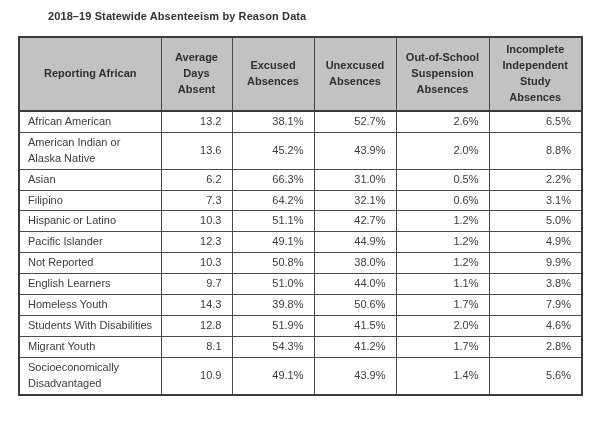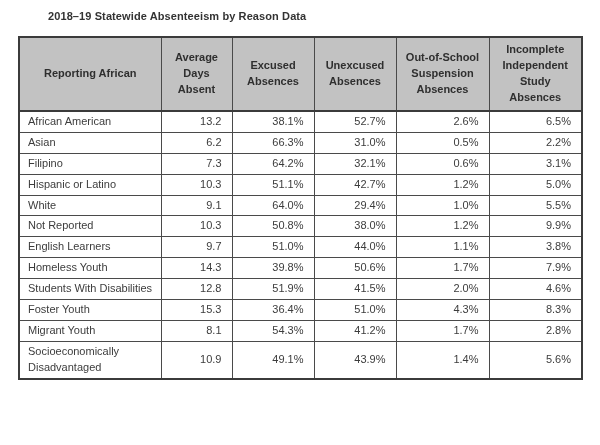--- a/index.html
+++ b/index.html
@@ -85,20 +85,28 @@
   <tbody>
       <tr>
         <td>African American</td>
         <td class="num">13.2</td>
         <td class="num">38.1%</td>
         <td class="num">52.7%</td>
         <td class="num">2.6%</td>
         <td class="num">6.5%</td>
       </tr>
       <tr>
+        <td>American Indian or Alaska Native</td>
+        <td class="num">13.6</td>
+        <td class="num">45.2%</td>
+        <td class="num">43.9%</td>
+        <td class="num">2.0%</td>
+        <td class="num">8.8%</td>
+      </tr>
+      <tr>
         <td>Asian</td>
         <td class="num">6.2</td>
         <td class="num">66.3%</td>
         <td class="num">31.0%</td>
         <td class="num">0.5%</td>
         <td class="num">2.2%</td>
       </tr>
       <tr>
         <td>Filipino</td>
         <td class="num">7.3</td>
@@ -109,26 +117,26 @@
       </tr>
       <tr>
         <td>Hispanic or Latino</td>
         <td class="num">10.3</td>
         <td class="num">51.1%</td>
         <td class="num">42.7%</td>
         <td class="num">1.2%</td>
         <td class="num">5.0%</td>
       </tr>
       <tr>
-        <td>White</td>
-        <td class="num">9.1</td>
-        <td class="num">64.0%</td>
-        <td class="num">29.4%</td>
-        <td class="num">1.0%</td>
-        <td class="num">5.5%</td>
+        <td>Pacific Islander</td>
+        <td class="num">12.3</td>
+        <td class="num">49.1%</td>
+        <td class="num">44.9%</td>
+        <td class="num">1.2%</td>
+        <td class="num">4.9%</td>
       </tr>
       <tr>
         <td>Not Reported</td>
         <td class="num">10.3</td>
         <td class="num">50.8%</td>
         <td class="num">38.0%</td>
         <td class="num">1.2%</td>
         <td class="num">9.9%</td>
       </tr>
       <tr>
@@ -149,28 +157,20 @@
       </tr>
       <tr>
         <td>Students With Disabilities</td>
         <td class="num">12.8</td>
         <td class="num">51.9%</td>
         <td class="num">41.5%</td>
         <td class="num">2.0%</td>
         <td class="num">4.6%</td>
       </tr>
       <tr>
-        <td>Foster Youth</td>
-        <td class="num">15.3</td>
-        <td class="num">36.4%</td>
-        <td class="num">51.0%</td>
-        <td class="num">4.3%</td>
-        <td class="num">8.3%</td>
-      </tr>
-      <tr>
         <td>Migrant Youth</td>
         <td class="num">8.1</td>
         <td class="num">54.3%</td>
         <td class="num">41.2%</td>
         <td class="num">1.7%</td>
         <td class="num">2.8%</td>
       </tr>
       <tr>
         <td>Socioeconomically Disadvantaged</td>
         <td class="num">10.9</td>

